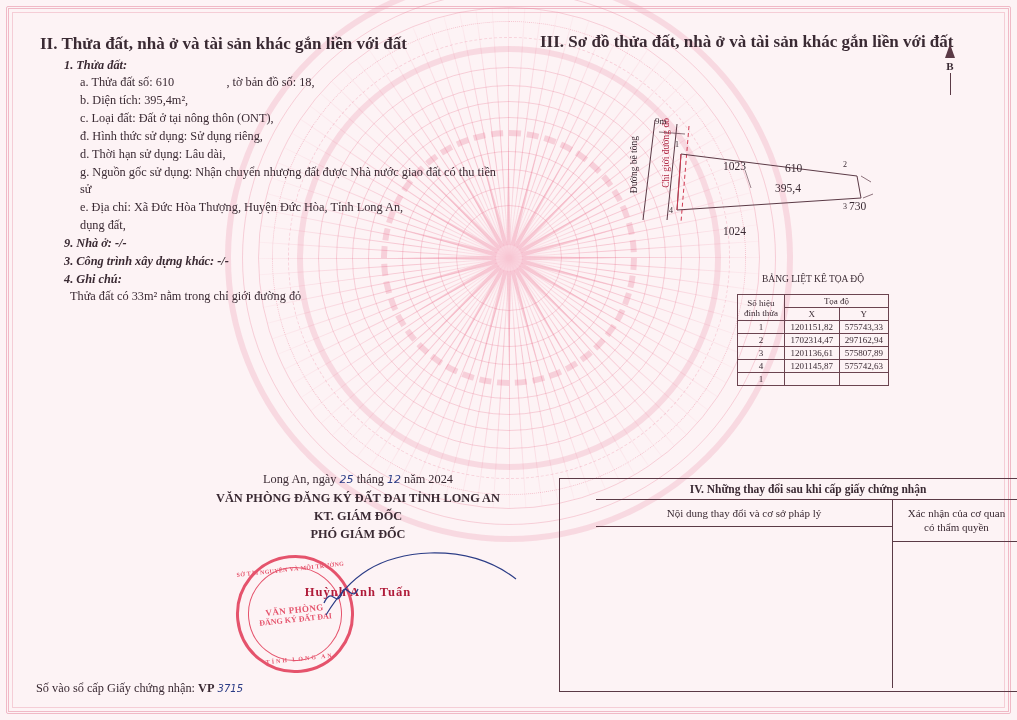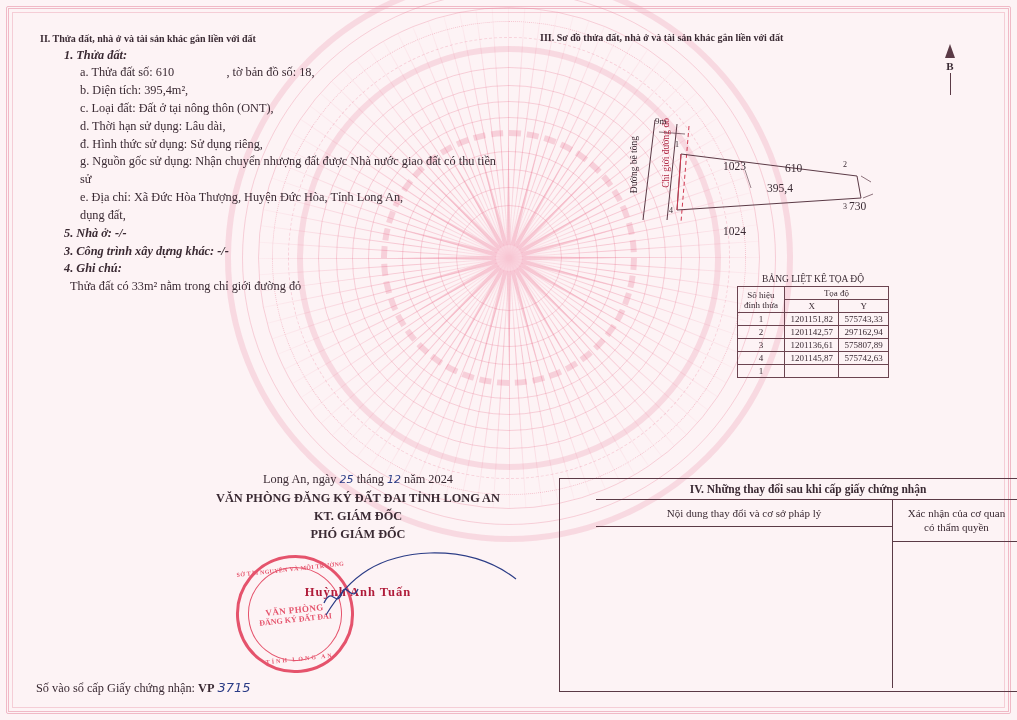--- a/index.html
+++ b/index.html
@@ -53,21 +53,21 @@
     clip-path:polygon(50% 0%, 100% 100%, 0% 100%);
   }
   .core{
     position:absolute;left:50%;top:50%;transform:translate(-50%,-50%);
     width:26px;height:26px;border-radius:50%;
     background:rgba(250,215,225,0.8);
     box-shadow:0 0 22px 10px rgba(248,200,215,0.7);
   }
   
   .page{position:absolute;inset:0;z-index:2;}
-  .sec-title{font-weight:bold;font-size:10px;}
+  .sec-title{font-weight:bold;font-size:17px;}
   
   .left{position:absolute;left:40px;top:32px;width:460px;font-size:12.3px;line-height:1.45;}
   .ital-b{font-style:italic;font-weight:bold;}
   .indent1{padding-left:24px;}
   .indent2{padding-left:40px;}
   .indent3{padding-left:30px;}
   
   .right{position:absolute;left:540px;top:32px;width:450px;font-size:12.3px;}
   .compass{position:absolute;left:938px;top:44px;width:24px;text-align:center;font-size:11px;font-weight:bold;}
   .compass .arrow{
@@ -76,21 +76,21 @@
     border-bottom:14px solid #5b3a46;
   }
   .compass .stem{width:1px;height:22px;background:#5b3a46;margin:1px auto 0 auto;}
   
   .sketch{position:absolute;left:625px;top:110px;width:260px;height:140px;}
   .sk-label{position:absolute;font-size:11px;}
   .sk-num{position:absolute;font-size:11.5px;}
   .vert-txt{writing-mode:vertical-rl;transform:rotate(180deg);font-size:9.5px;white-space:nowrap;}
   
   .coord-wrap{position:absolute;left:737px;top:274px;width:152px;}
-  .coord-title{text-align:center;font-size:9.5px;margin-bottom:2px;}
+  .coord-title{text-align:center;font-size:9.5px;margin-bottom:10px;}
   table.coord{border-collapse:collapse;width:152px;font-size:9px;}
   table.coord td,table.coord th{border:1px solid #6b4450;padding:1px 2px;text-align:center;font-weight:normal;}
   table.coord .sh{width:42px;}
   
   .sign{position:absolute;left:188px;top:470px;width:340px;text-align:center;font-size:12.3px;line-height:1.5;}
   .sign .b{font-weight:bold;}
   .handdate{font-family:"DejaVu Sans", sans-serif;color:#2b3c86;font-size:11px;font-style:italic;}
   .name{color:#b01c3a;font-weight:bold;letter-spacing:1px;margin-top:39px;font-size:12.5px;}
   .stamp{
     position:absolute;left:236px;top:555px;width:112px;height:112px;border-radius:50%;
@@ -110,21 +110,21 @@
   
   .sec4{position:absolute;left:559px;top:478px;width:424px;height:212px;border:1px solid #5b3a46;padding-left:36px;}
   .sec4 .hd{border-bottom:1px solid #5b3a46;text-align:center;font-weight:bold;font-size:11.5px;padding:4px 0;}
   .sec4 .row{display:flex;height:calc(100% - 24px);justify-content:space-between;}
   .sec4 .c1{flex:0 0 296px;border-right:1px solid #5b3a46;}
   .sec4 .c2{flex:1;}
   .sec4 .ch{text-align:center;font-size:11px;padding:6px 6px;line-height:1.3;border-bottom:1px solid #5b3a46;}
   
   .footer{position:absolute;left:36px;bottom:24px;font-size:12.3px;}
   .footer .b{font-weight:bold;}
-  .hand-no{font-family:"DejaVu Sans", sans-serif;color:#2b3c86;font-size:13px;font-style:italic;}
+  .hand-no{font-family:"DejaVu Sans", sans-serif;color:#2b3c86;font-size:10px;font-style:italic;}
 </style>
 </head>
 <body>
 
 <div class="bg-wrap">
   <div class="border-frame"></div>
   <div class="border-frame2"></div>
   <div class="rosette" id="rosette">
       <div class="ring" style="width: 104px; height: 104px;"></div>
       <div class="ring" style="width: 140px; height: 140px;"></div>
@@ -274,26 +274,26 @@
   <div class="left">
     <div class="sec-title">II. Thửa đất, nhà ở và tài sản khác gắn liền với đất</div>
     <div class="indent1 ital-b">1. Thửa đất:</div>
     <div class="indent2">
       <span>a. Thửa đất số: 610</span>
       <span style="display:inline-block;width:46px;"></span>
       <span>, tờ bản đồ số: 18,</span>
     </div>
     <div class="indent2">b. Diện tích: 395,4m²,</div>
     <div class="indent2">c. Loại đất: Đất ở tại nông thôn (ONT),</div>
+    <div class="indent2">đ. Hình thức sử dụng: Sử dụng riêng,</div>
     <div class="indent2">d. Thời hạn sử dụng: Lâu dài,</div>
-    <div class="indent2">đ. Hình thức sử dụng: Sử dụng riêng,</div>
     <div class="indent2">g. Nguồn gốc sử dụng: Nhận chuyển nhượng đất được Nhà nước giao đất có thu tiền sử</div>
     <div class="indent2">e. Địa chỉ: Xã Đức Hòa Thượng, Huyện Đức Hòa, Tỉnh Long An,</div>
     <div class="indent2">dụng đất,</div>
-    <div class="indent1 ital-b">5. Nhà ở: -/-</div>
+    <div class="indent1 ital-b">9. Nhà ở: -/-</div>
     <div class="indent1 ital-b">3. Công trình xây dựng khác: -/-</div>
     <div class="indent1 ital-b">4. Ghi chú:</div>
     <div class="indent3">Thửa đất có 33m² nằm trong chỉ giới đường đỏ</div>
   </div>
 
   <div class="right">
     <div class="sec-title">III. Sơ đồ thửa đất, nhà ở và tài sản khác gắn liền với đất</div>
   </div>
 
   <div class="compass">
@@ -323,21 +323,21 @@
     <div class="sk-label" style="left:4px;top:26px;">
       <span class="vert-txt">Đường bê tông</span>
     </div>
     <div class="sk-label" style="left:36px;top:8px;">
       <span class="vert-txt" style="color:#b02a46;">Chỉ giới đường đỏ</span>
     </div>
     <div class="sk-label" style="left:30px;top:6px;font-size:9px;">9m</div>
     <div class="sk-num" style="left:98px;top:50px;">1023</div>
     <div class="sk-num" style="left:98px;top:115px;">1024</div>
     <div class="sk-num" style="left:160px;top:52px;">610</div>
-    <div class="sk-num" style="left:142px;top:72px;">395,4</div>
+    <div class="sk-num" style="left:150px;top:72px;">395,4</div>
     <div class="sk-num" style="left:224px;top:90px;">730</div>
     <div class="sk-num" style="left:50px;top:30px;font-size:8px;">1</div>
     <div class="sk-num" style="left:218px;top:50px;font-size:8px;">2</div>
     <div class="sk-num" style="left:218px;top:92px;font-size:8px;">3</div>
     <div class="sk-num" style="left:44px;top:96px;font-size:8px;">4</div>
   </div>
 
   <div class="coord-wrap">
     <div class="coord-title">BẢNG LIỆT KÊ TỌA ĐỘ</div>
     <table class="coord">
@@ -350,21 +350,21 @@
         <th>X</th>
         <th>Y</th>
       </tr>
       <tr>
         <td>1</td>
         <td>1201151,82</td>
         <td>575743,33</td>
       </tr>
       <tr>
         <td>2</td>
-        <td>1201142,57</td>
+        <td>1702314,47</td>
         <td>297162,94</td>
       </tr>
       <tr>
         <td>3</td>
         <td>1201136,61</td>
         <td>575807,89</td>
       </tr>
       <tr>
         <td>4</td>
         <td>1201145,87</td>

